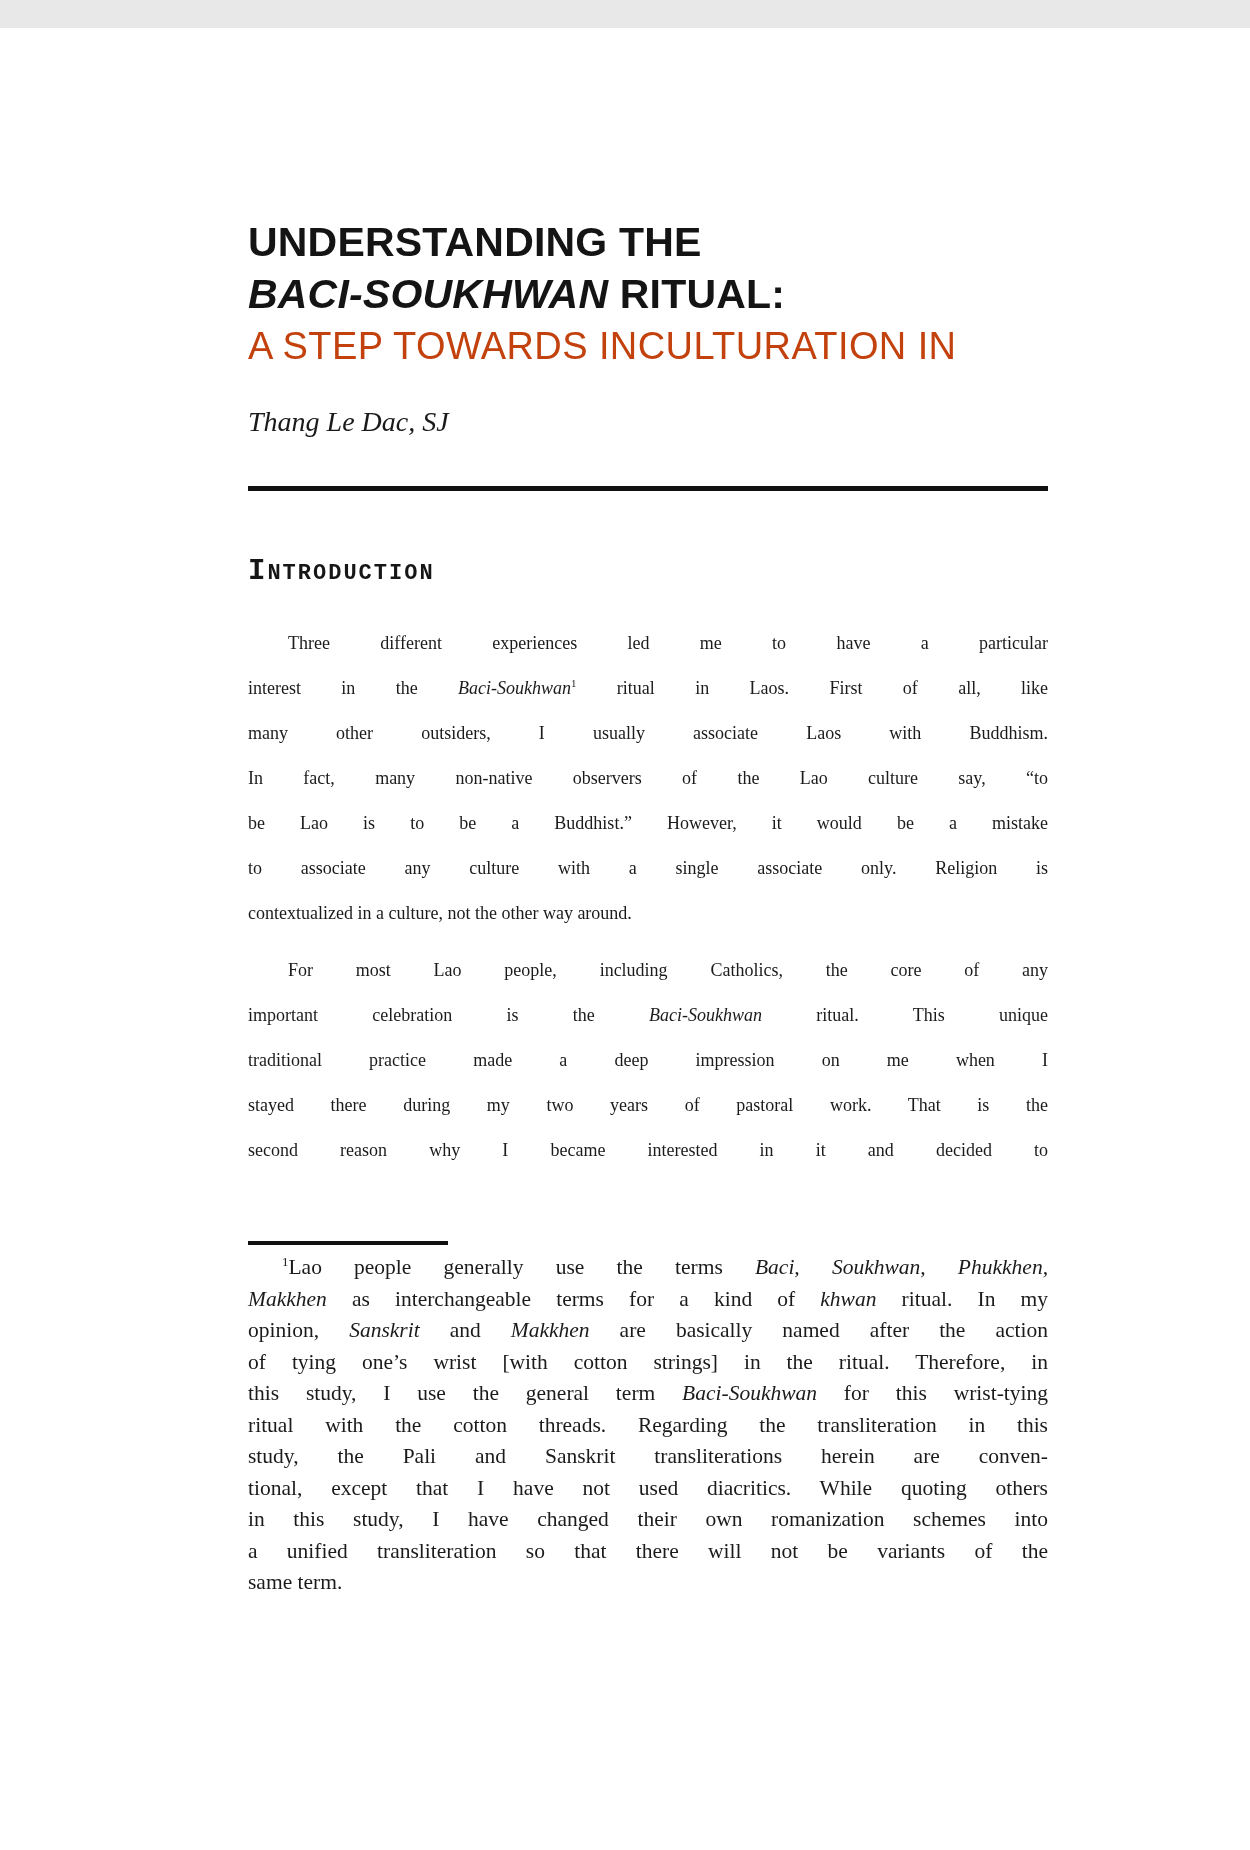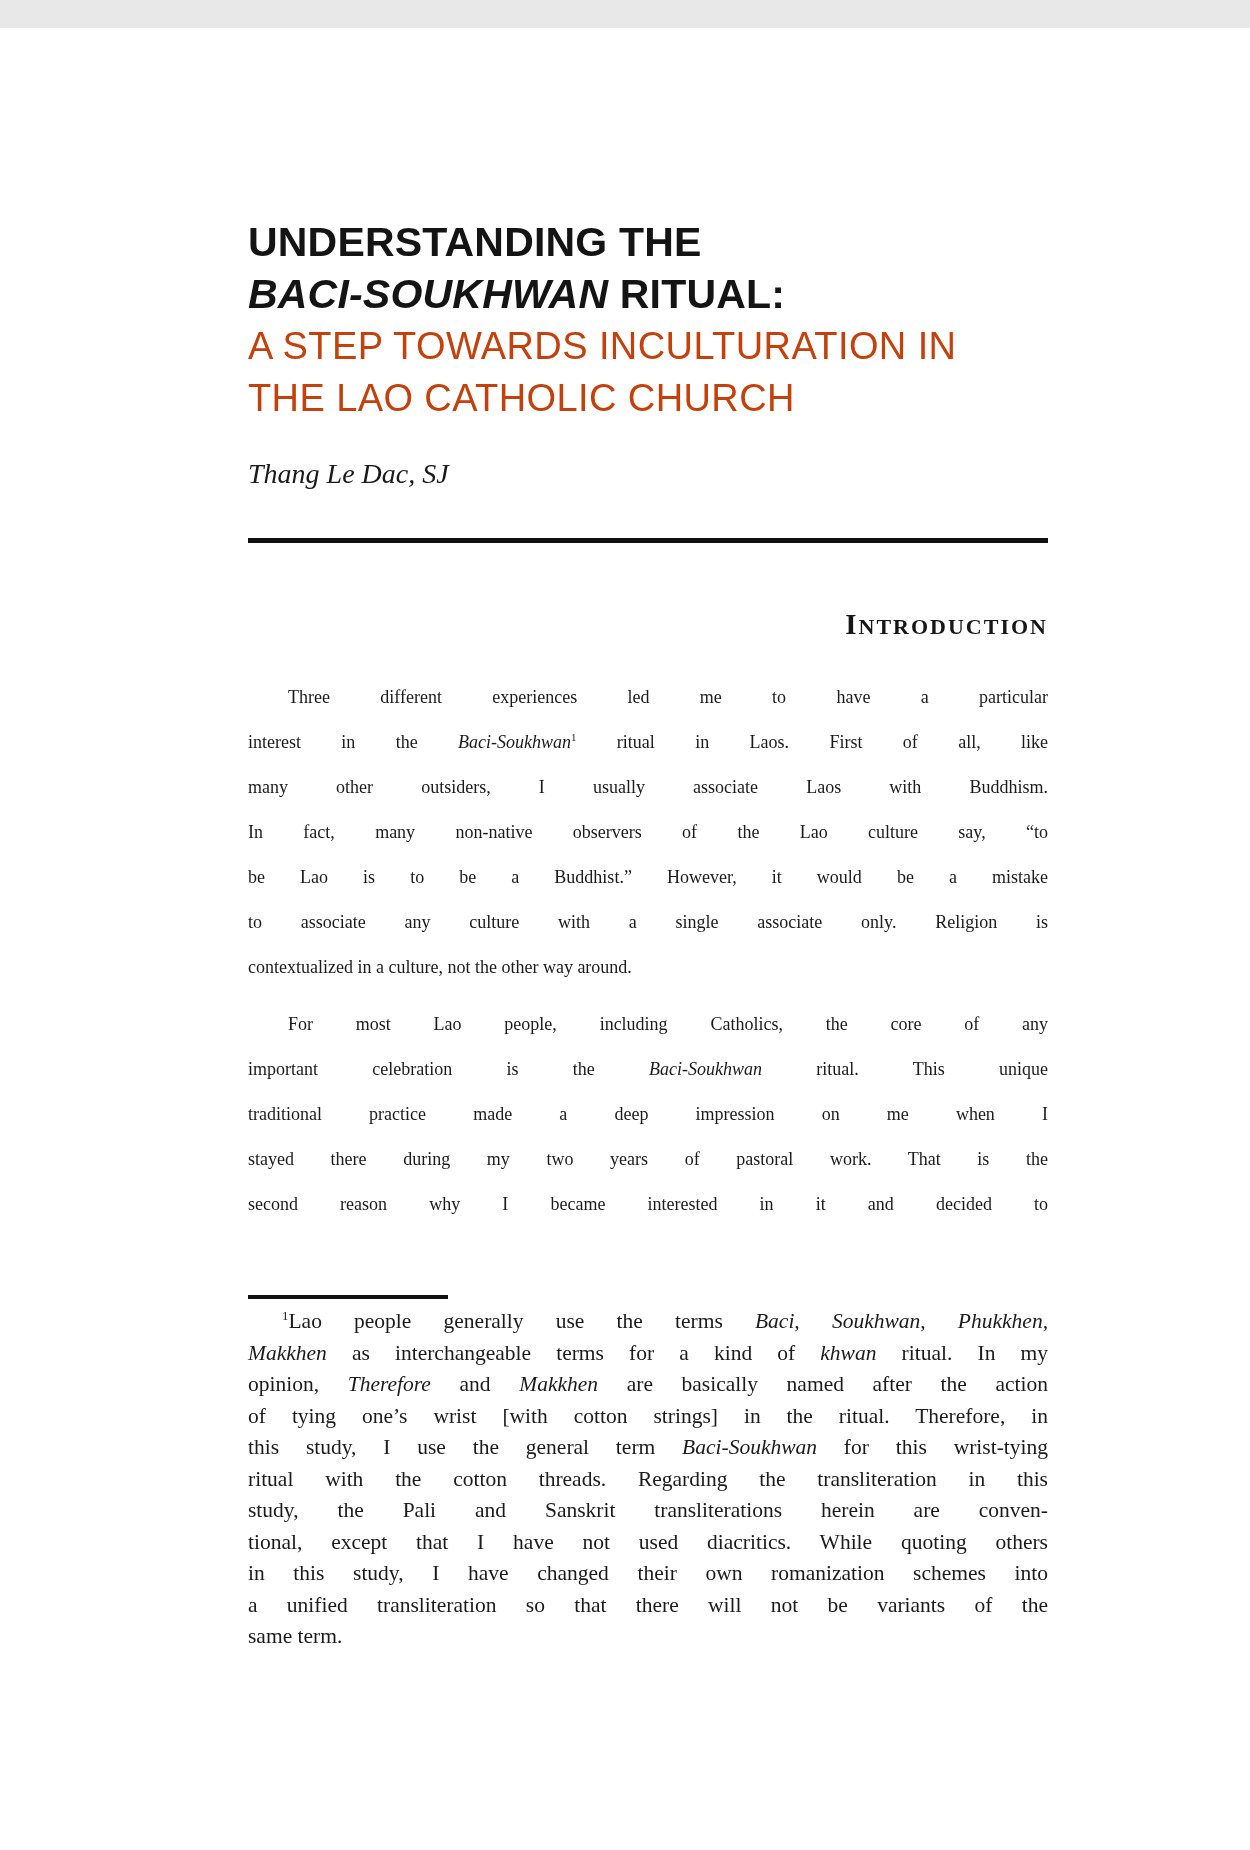--- a/index.html
+++ b/index.html
@@ -62,22 +62,22 @@
   .rule-footnote {
     margin-top: 68px;
     width: 200px;
     height: 4px;
     background: #111111;
   }
 
   
   .heading {
     margin-top: 66px;
-    text-align: right;
-    font-family: Liberation Serif, serif;
+    text-align: left;
+    font-family: Liberation Mono, monospace;
     font-weight: 700;
     line-height: 30px;
     color: #161616;
   }
   .heading .hfirst {
     font-size: 29px;
     letter-spacing: 2px;
   }
   .heading .hrest {
     font-size: 22px;
@@ -128,21 +128,20 @@
 </head>
 <body>
 
 <div class="page" style="--page-bg: #ffffff; --text-color: #1c1c1c;">
   <div class="content">
 
     <div class="title" id="title-block">
         <div class="line boldline"><span class="b">UNDERSTANDING THE</span></div>
         <div class="line boldline"><span class="it b">BACI-SOUKHWAN</span><span class="b"> RITUAL:</span></div>
         <div class="line"><span>A STEP TOWARDS INCULTURATION IN</span></div>
-        <div class="line"><span>THE LAO CATHOLIC CHURCH</span></div>
       </div>
 
     <div class="author">Thang Le Dac, SJ</div>
 
     <div class="rule-main" style="background: rgb(17, 17, 17);"></div>
 
     <div class="heading">
       <span class="hfirst">I</span><span class="hrest">NTRODUCTION</span>
     </div>
 
@@ -163,21 +162,21 @@
           <div class="line"><span>stayed there during my two years of pastoral work. That is the</span></div>
           <div class="line"><span>second reason why I became interested in it and decided to</span></div>
         </div>
       </div>
 
     <div class="rule-footnote" style="background: rgb(17, 17, 17);"></div>
 
     <div class="footnote" id="footnote-block">
         <div class="line indent"><sup>1</sup><span>Lao people generally use the terms </span><span class="it">Baci, Soukhwan, Phukkhen,</span></div>
         <div class="line"><span class="it">Makkhen</span><span> as interchangeable terms for a kind of </span><span class="it">khwan</span><span> ritual. In my</span></div>
-        <div class="line"><span>opinion, </span><span class="it">Therefore</span><span> and </span><span class="it">Makkhen</span><span> are basically named after the action</span></div>
+        <div class="line"><span>opinion, </span><span class="it">Sanskrit</span><span> and </span><span class="it">Makkhen</span><span> are basically named after the action</span></div>
         <div class="line"><span>of tying one’s wrist [with cotton strings] in the ritual. Therefore, in</span></div>
         <div class="line"><span>this study, I use the general term </span><span class="it">Baci-Soukhwan</span><span> for this wrist-tying</span></div>
         <div class="line"><span>ritual with the cotton threads. Regarding the transliteration in this</span></div>
         <div class="line"><span>study, the Pali and Sanskrit transliterations herein are conven-</span></div>
         <div class="line"><span>tional, except that I have not used diacritics. While quoting others</span></div>
         <div class="line"><span>in this study, I have changed their own romanization schemes into</span></div>
         <div class="line"><span>a unified transliteration so that there will not be variants of the</span></div>
         <div class="line last"><span>same term.</span></div>
       </div>
 

